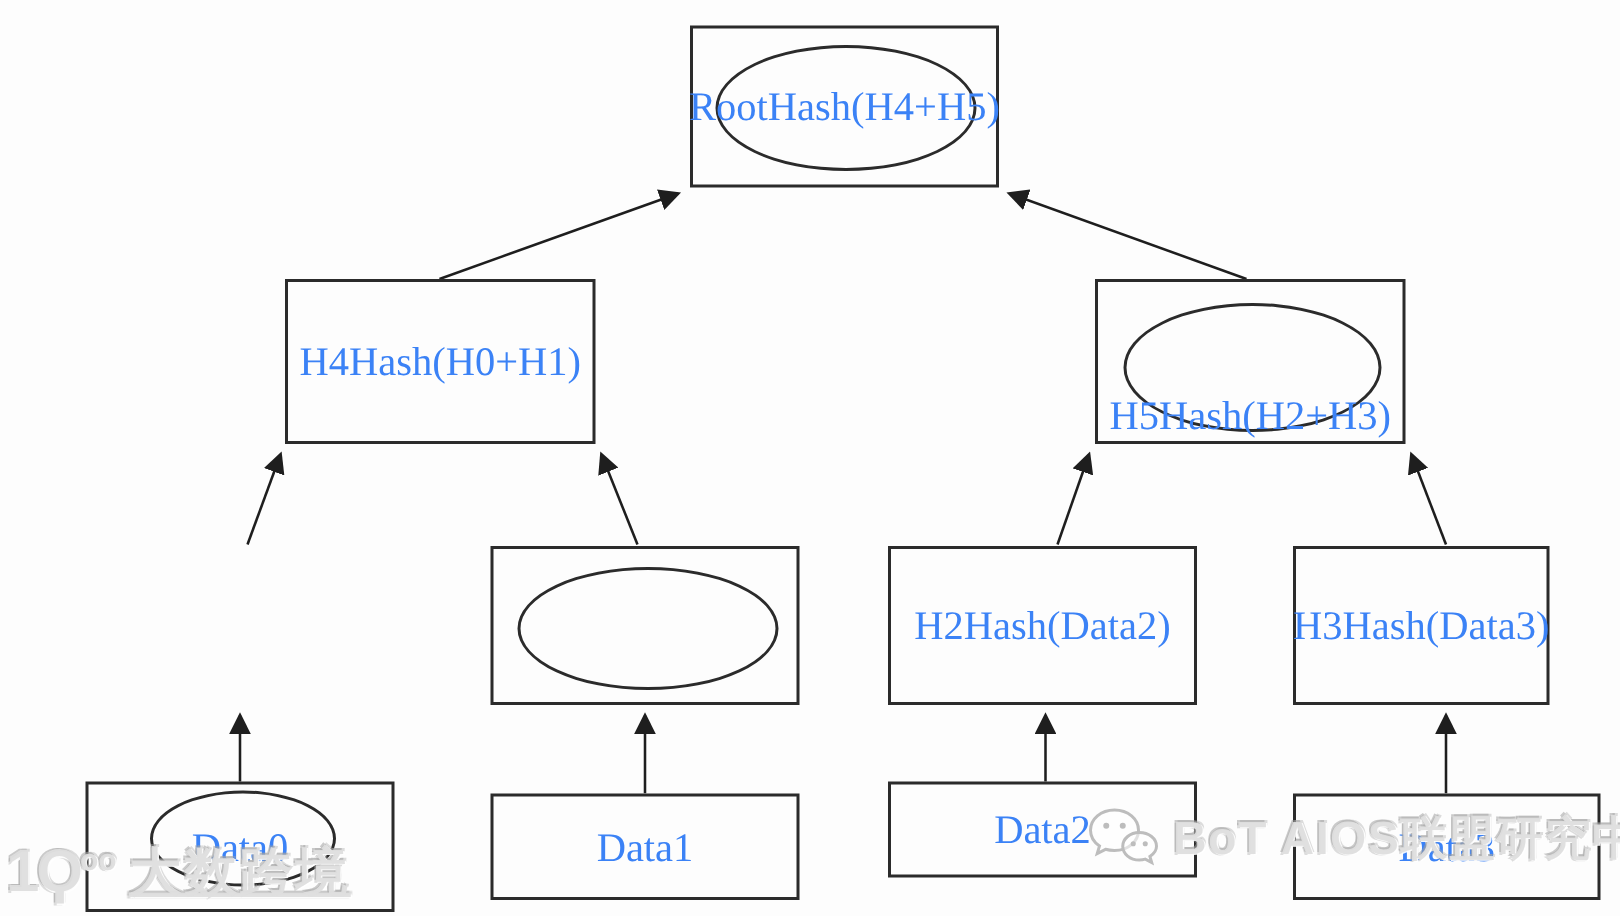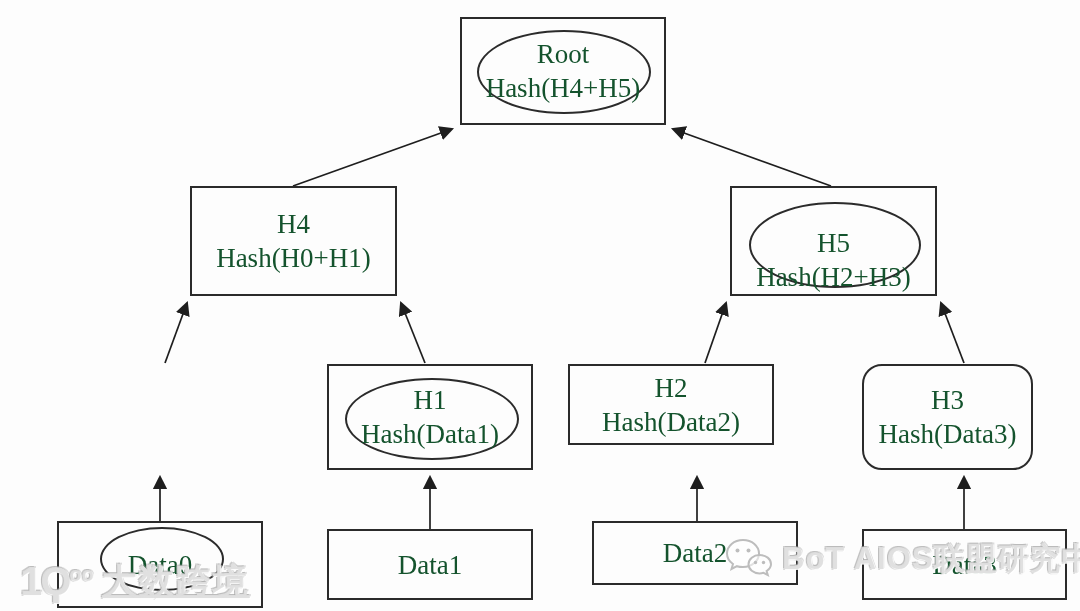--- a/index.html
+++ b/index.html
@@ -12,30 +12,30 @@
   .node{
     position:absolute;box-sizing:border-box;border:2px solid #2b2b2b;background:#fdfdfd;
     display:flex;flex-direction:column;align-items:center;justify-content:center;
     z-index:2;
   }
   .node-ellipse{
     position:absolute;box-sizing:border-box;border:2px solid #2b2b2b;border-radius:50%;
     background:transparent;
   }
   .node-text{
-    position:relative;z-index:3;display:flex;flex-direction:column;align-items:center;
-    color:#14532d;font-size:27px;line-height:34px;white-space:nowrap;
+    position:relative;z-index:3;display:flex;flex-direction:row;align-items:center;
+    color:#3b82f6;font-size:27px;line-height:34px;white-space:nowrap;
   }
   .wm{
     position:absolute;z-index:5;display:flex;align-items:center;white-space:nowrap;
     color:rgba(222,222,222,0.95);
     text-shadow:1px 1px 0 rgba(255,255,255,0.9), -1px -1px 0 rgba(160,160,160,0.55), 1px -1px 0 rgba(170,170,170,0.4), -1px 1px 0 rgba(170,170,170,0.4);
     font-family:"Liberation Sans","DejaVu Sans",sans-serif;
   }
-  .wm-left{left:4px;top:558px;gap:8px;margin-left:16px;}
+  .wm-left{left:4px;top:558px;gap:8px;}
   .wm-left .wm-logo{font-size:40px;font-weight:bold;letter-spacing:-2px;}
   .wm-left .wm-logo sup{font-size:20px;letter-spacing:0;}
   .wm-left .wm-text{font-size:35px;font-weight:bold;letter-spacing:2px;text-decoration:underline;}
   .wm-right{left:722px;top:536px;gap:8px;}
   .wm-right .wm-text{font-size:31px;font-weight:bold;letter-spacing:1px;}
   .wm-right .wm-wechat{flex:0 0 auto;}
 </style>
 </head>
 <body>
 
@@ -80,34 +80,30 @@
     <div class="node-ellipse" style="left:17px;top:14px;width:172px;height:86px;"></div>
     <div class="node-text">
       <span>H5</span>
       <span>Hash(H2+H3)</span>
     </div>
   </div>
 
 
   <div class="node" style="left:327px;top:364px;width:206px;height:106px;">
     <div class="node-ellipse" style="left:16px;top:12px;width:174px;height:82px;"></div>
-    <div class="node-text">
-      <span>H1</span>
-      <span>Hash(Data1)</span>
-    </div>
   </div>
 
-  <div class="node" style="left:568px;top:364px;width:206px;height:81px;">
+  <div class="node" style="left:592px;top:364px;width:206px;height:106px;">
     <div class="node-text">
       <span>H2</span>
       <span>Hash(Data2)</span>
     </div>
   </div>
 
-  <div class="node" style="left:862px;top:364px;width:171px;height:106px;border-radius:20px;">
+  <div class="node" style="left:862px;top:364px;width:171px;height:106px;">
     <div class="node-text">
       <span>H3</span>
       <span>Hash(Data3)</span>
     </div>
   </div>
 
   <div class="node" style="left:57px;top:521px;width:206px;height:87px;">
     <div class="node-ellipse" style="left:41px;top:4px;width:124px;height:64px;"></div>
     <div class="node-text">
       <span>Data0</span>

